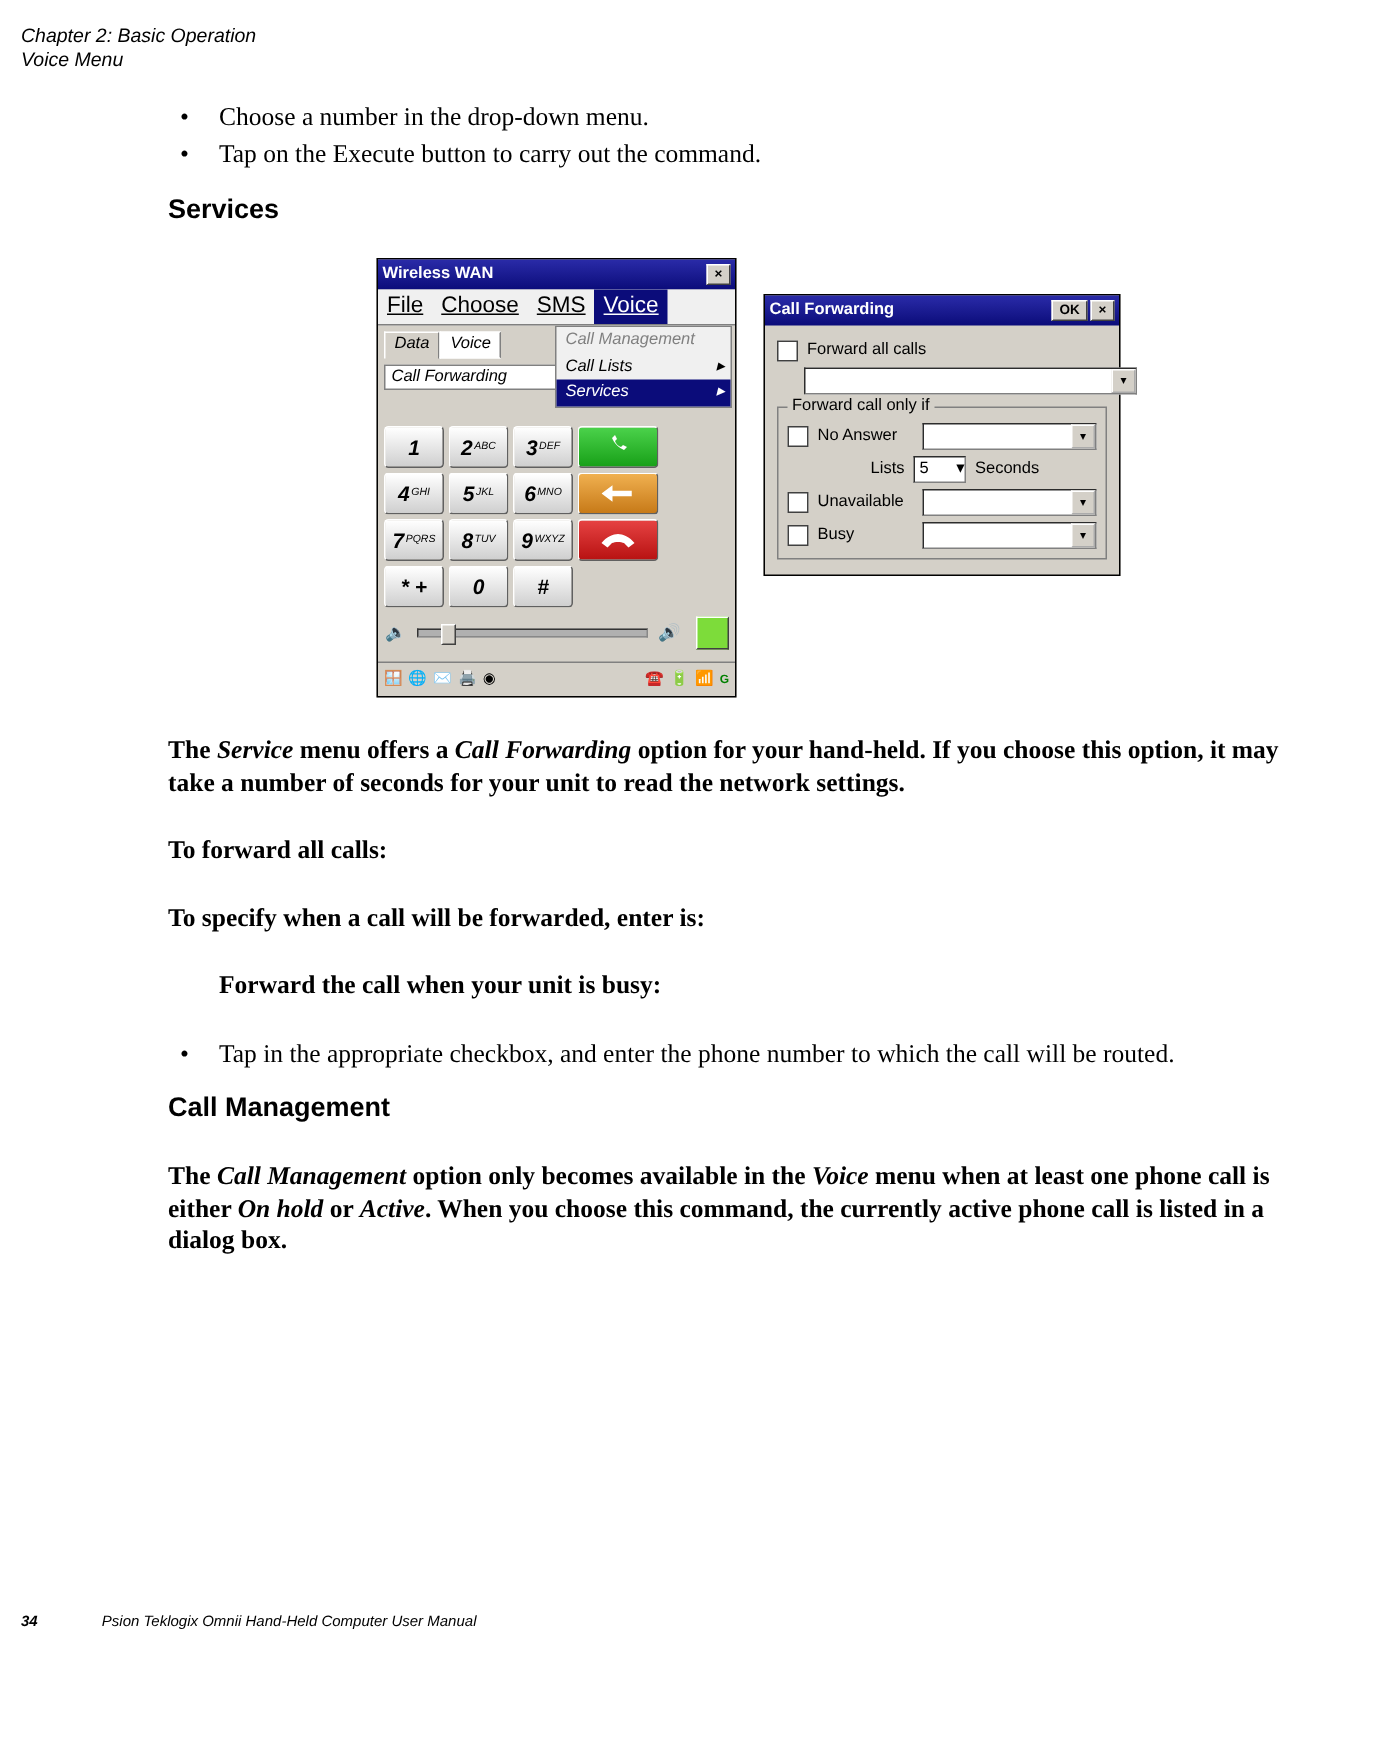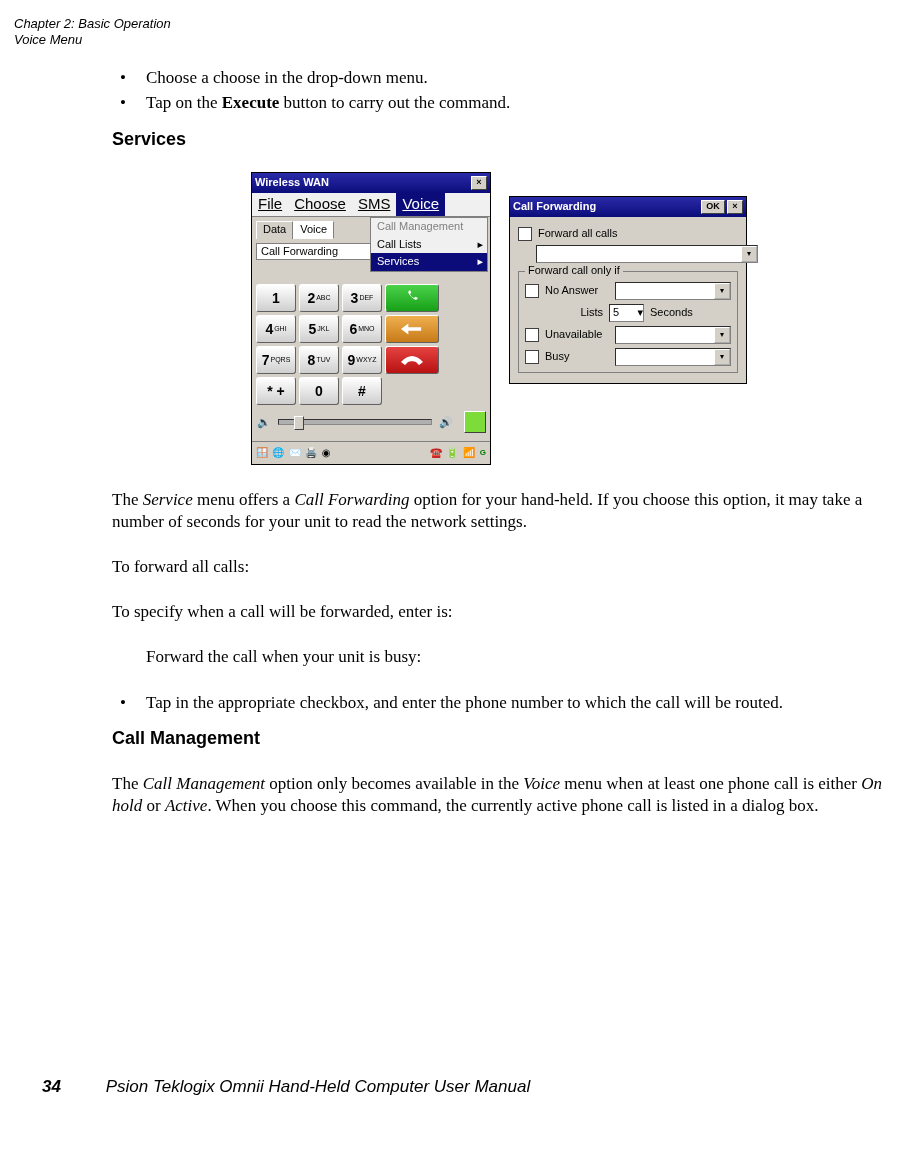--- a/index.html
+++ b/index.html
@@ -37,37 +37,36 @@
     position: absolute;
     left: 8px;
     top: 0;
   }
   .section-title {
     font-family: "Trebuchet MS", Arial, sans-serif;
     font-weight: bold;
     font-size: 18px;
     margin: 12px 0 14px 0;
   }
-  .para { margin: 24px 0; }
+  .para { margin: 24px 0; font-weight: bold; }
   .indented { margin-left: 34px; }
   .footer {
     position: absolute;
     top: 1076px;
     left: 14px;
     font-family: "Trebuchet MS", Arial, sans-serif;
     font-style: italic;
-    font-size: 17px;
-    margin-left: 28px;
+    font-size: 10px;
   }
   .footer .pagenum {
     font-weight: bold;
     font-style: italic;
     margin-right: 40px;
   }
-  .bold { font-weight: bold; }
+  .bold { font-weight: normal; }
   .italic { font-style: italic; }
 
   
   .screens {
     display: flex;
     justify-content: center;
     align-items: flex-start;
     gap: 18px;
     margin: 22px 0 14px 0;
   }
@@ -101,21 +100,21 @@
   .menubar {
     background:#f0f0f0;
     border-bottom:1px solid #808080;
     display:flex;
     font-size:15px;
   }
   .menubar span { padding:2px 6px; }
   .menubar span.sel { background:#0b0c7a; color:#fff; }
 
   .wwan { width: 238px; }
-  .wwan-body { position:relative; padding:4px; }
+  .wwan-body { position:relative; padding:4px;font-style:italic; }
   .tabrow { display:flex; gap:0; margin-bottom:2px; }
   .tab {
     background:#d4d0c8; border-top:1px solid #fff; border-left:1px solid #fff;
     border-right:1px solid #808080; padding:1px 6px; font-size:11px;
   }
   .tab.sel { background:#fff; border-bottom:1px solid #fff; }
   .inputish {
     background:#fff; border:1px solid #808080; padding:1px 4px; font-size:11px;
     display:flex; align-items:center; justify-content:space-between;
   }
@@ -193,21 +192,21 @@
 <body>
 
 <div class="header-left">
   <span>Chapter 2:  Basic Operation</span><br>
   <span>Voice Menu</span>
 </div>
 
 <div class="content">
 
   <ul class="bullets">
-    <li><span>Choose a choose in the drop-down menu.</span></li>
+    <li><span>Choose a number in the drop-down menu.</span></li>
     <li>
       <span>Tap on the </span><span class="bold">Execute</span><span> button to carry out the command.</span>
     </li>
   </ul>
 
   <div class="section-title">Services</div>
 
   <div class="screens">
 
     <div class="win wwan">

